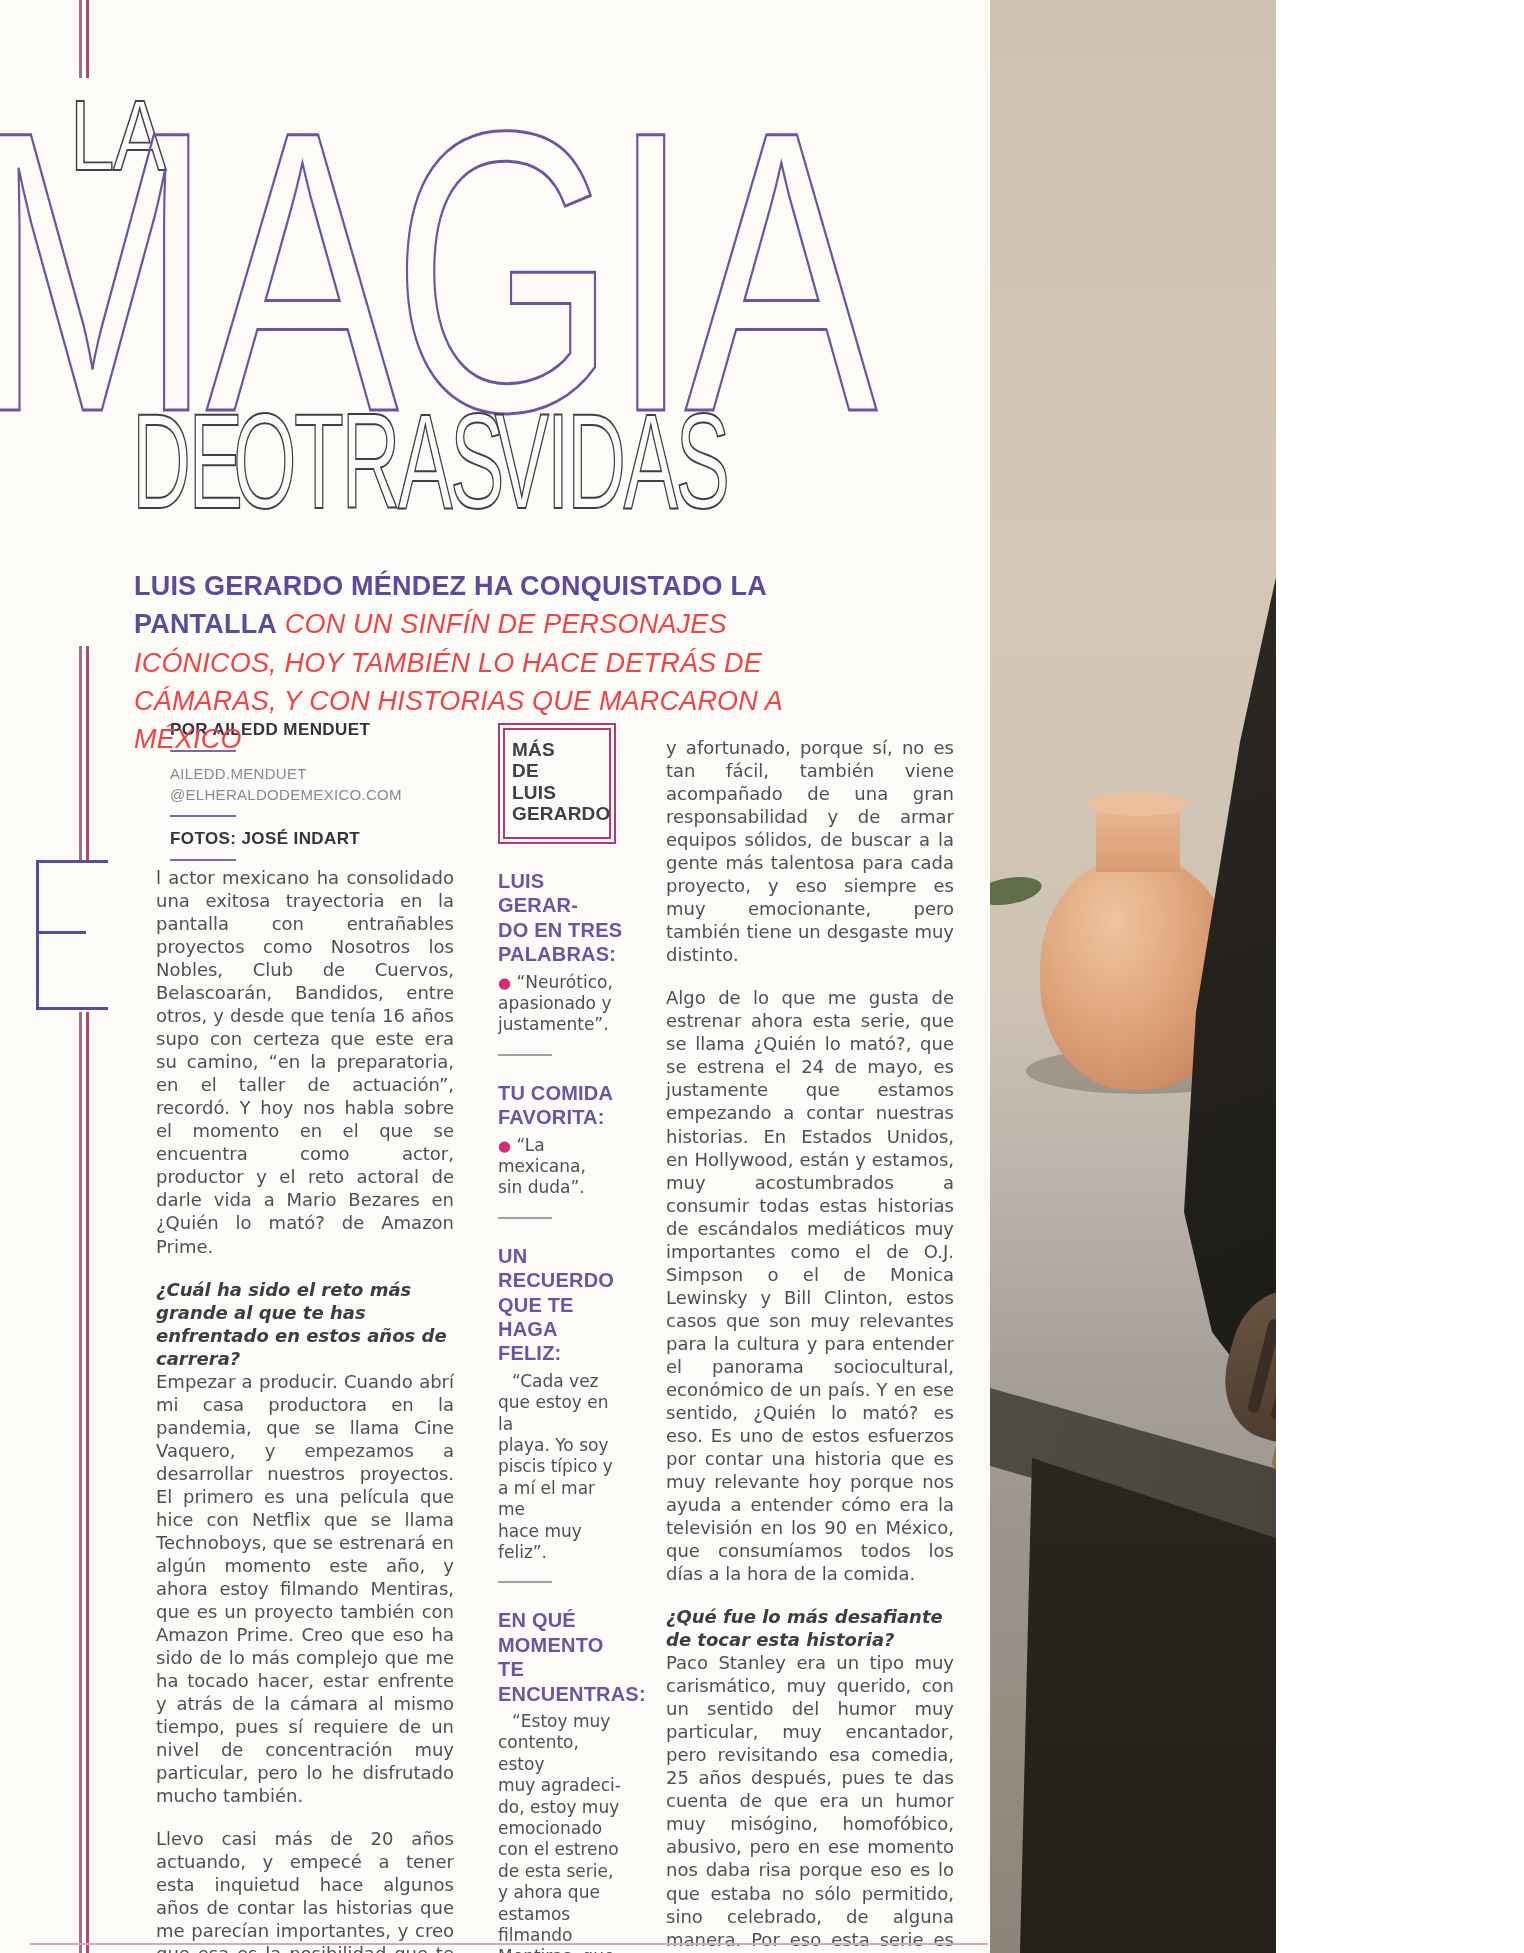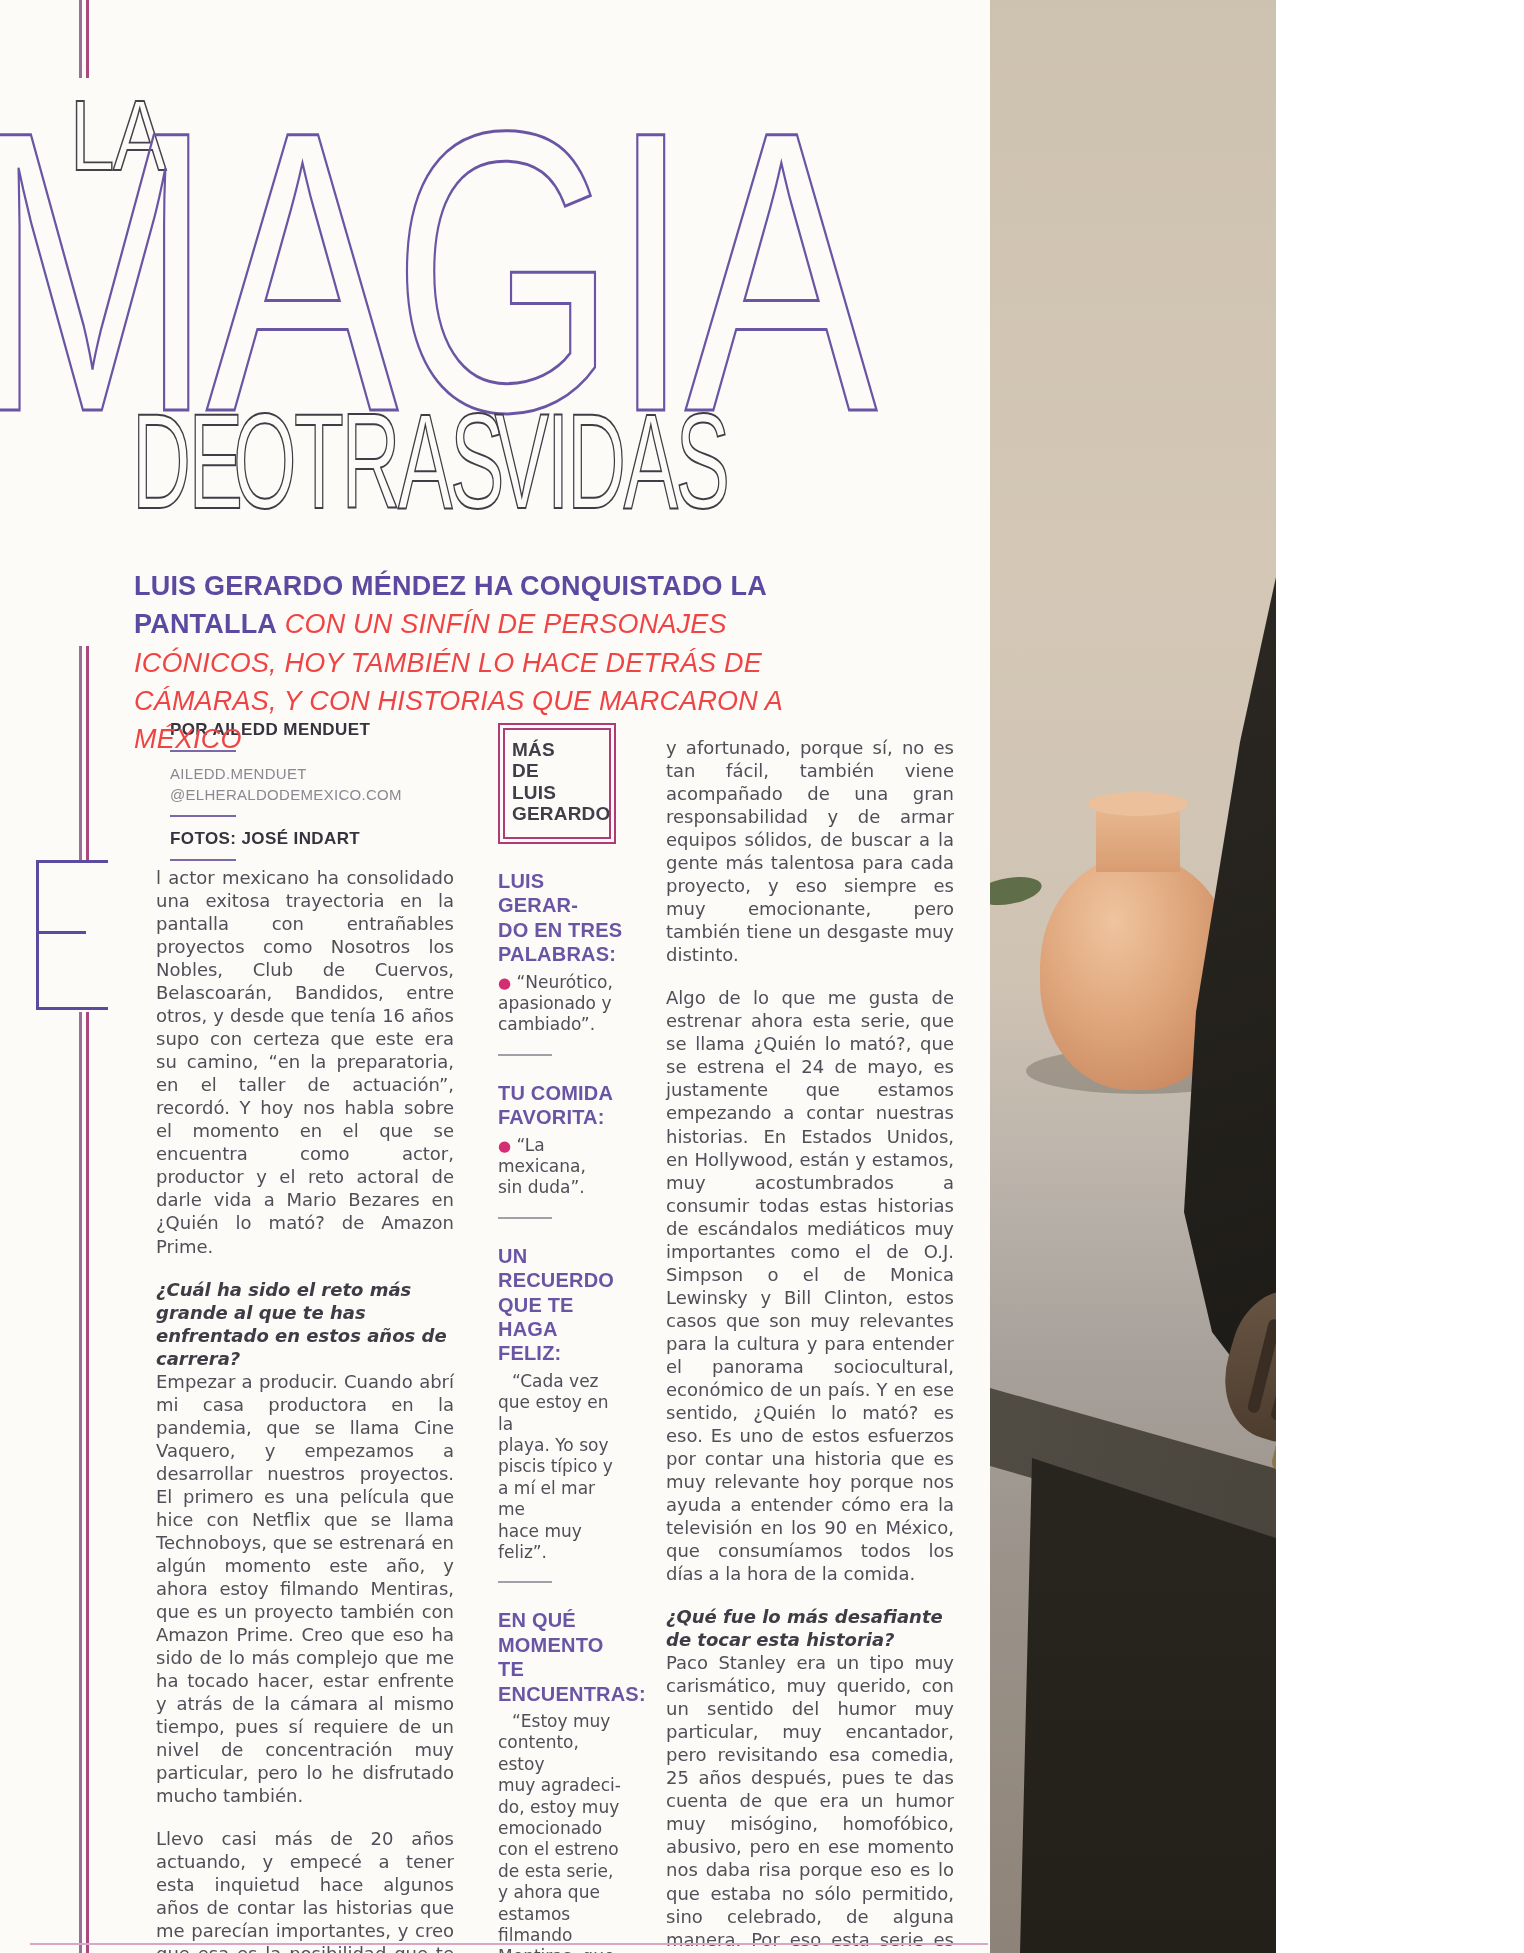--- a/index.html
+++ b/index.html
@@ -172,21 +172,21 @@
       <div class="side-box-in">MÁS
 DE LUIS
 GERARDO</div>
     </div>
 
     <div class="side-h">LUIS GERAR-
 DO EN TRES
 PALABRAS:</div>
     <div class="side-q"><span class="bullet">●</span><span> “Neurótico,
 apasionado y
-cambiado”.</span></div>
+justamente”.</span></div>
     <hr class="side-div">
 
     <div class="side-h">TU COMIDA
 FAVORITA:</div>
     <div class="side-q"><span class="bullet">●</span><span> “La mexicana,
 sin duda”.</span></div>
     <hr class="side-div">
 
     <div class="side-h">UN RECUERDO
 QUE TE HAGA

